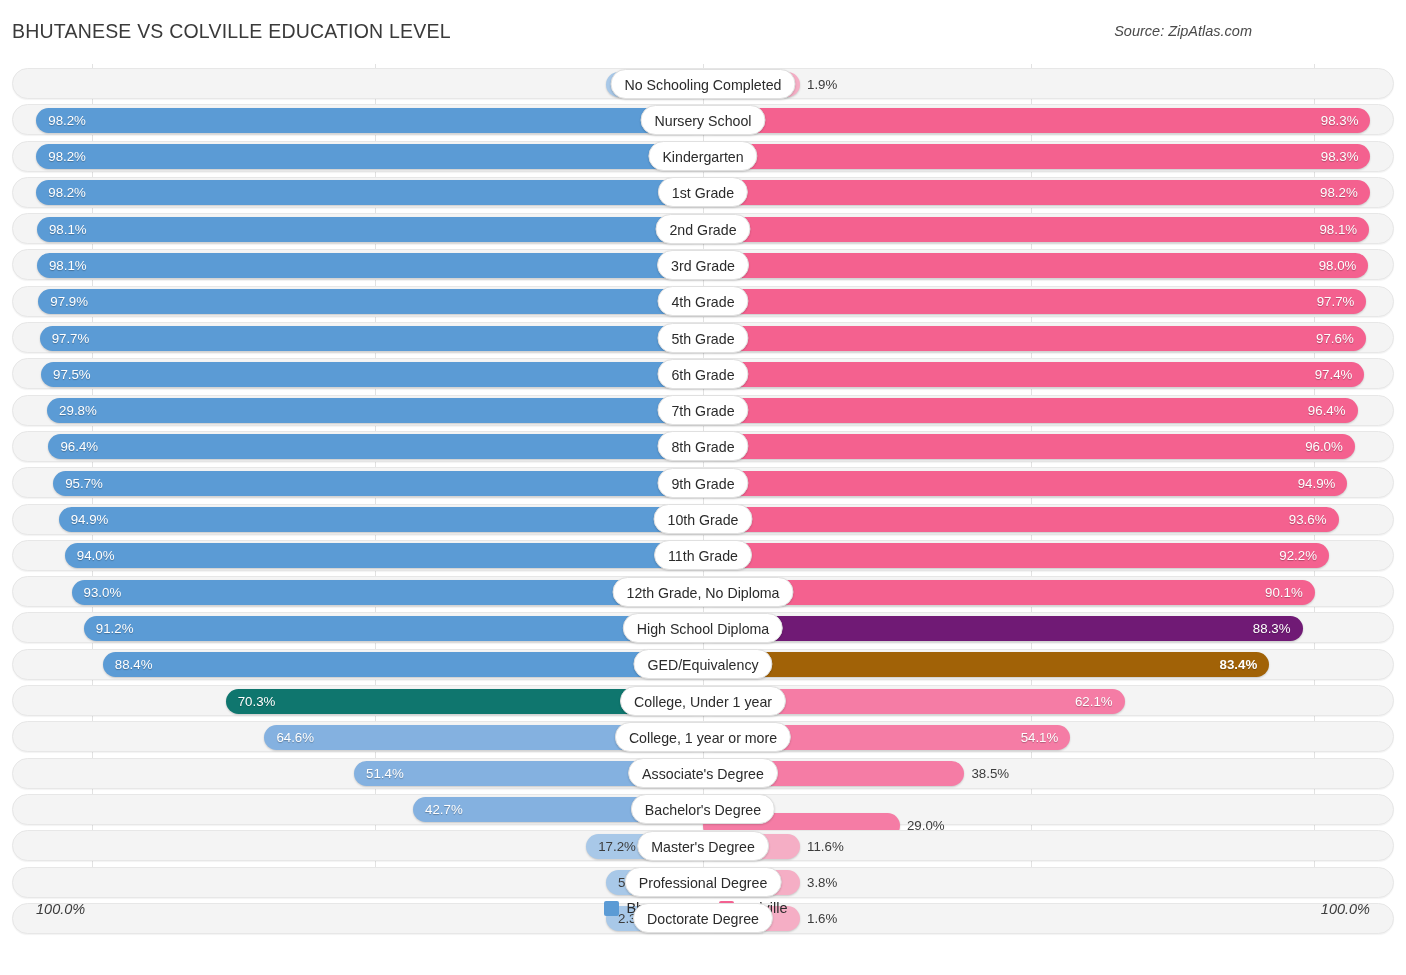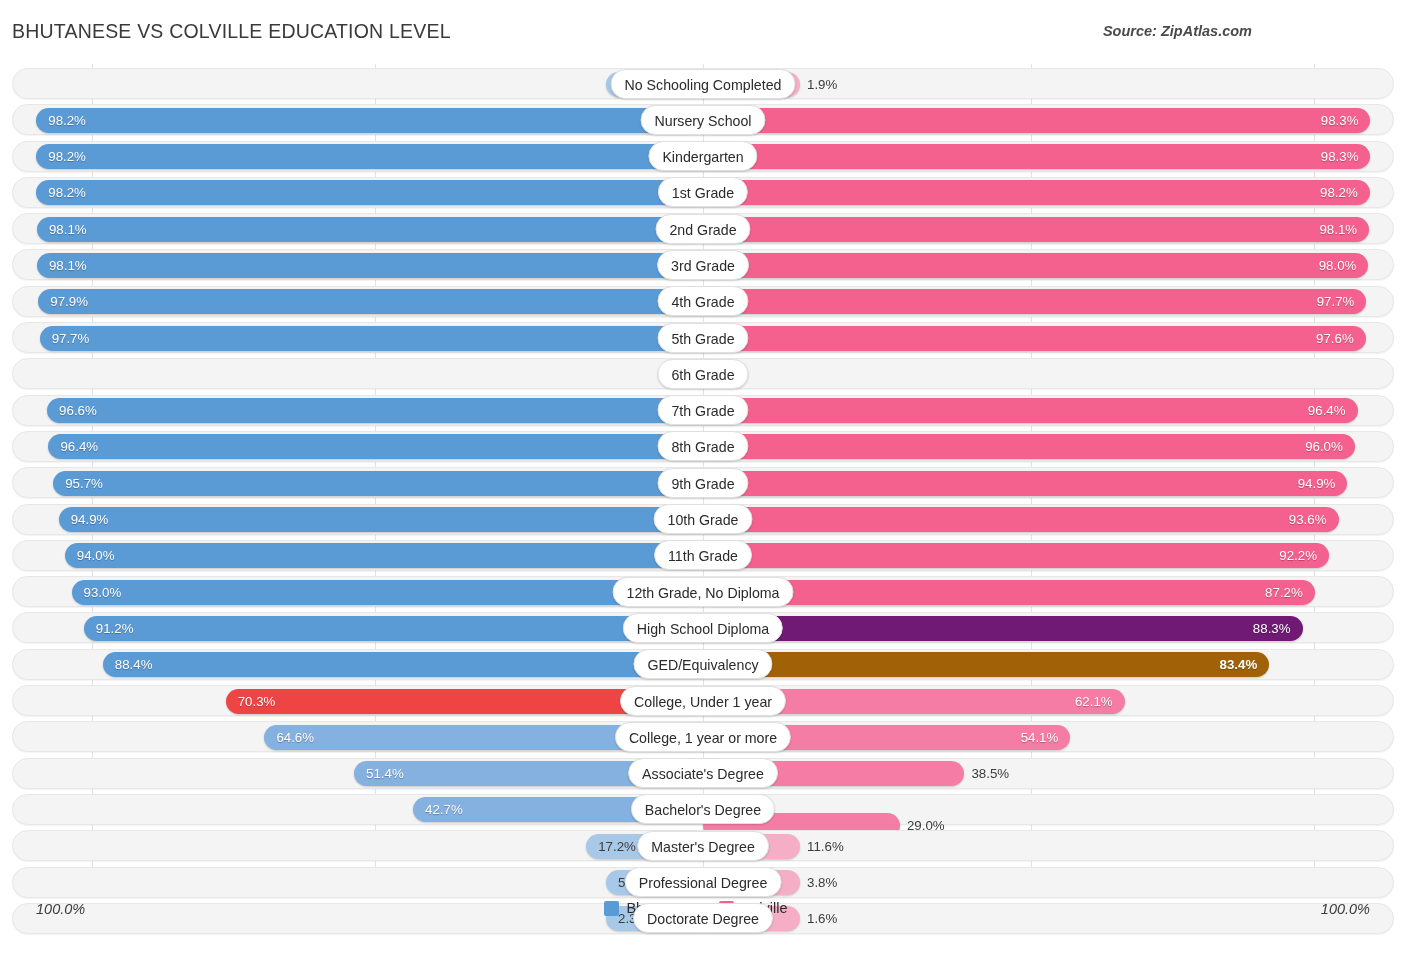--- a/index.html
+++ b/index.html
@@ -29,21 +29,21 @@
     letter-spacing: 0.2px;
     color: #3a3a3a;
     font-weight: 400;
     white-space: nowrap;
   }
   .source {
     position: absolute;
     right: 14px; top: 23px;
     font-size: 14.5px;
     font-style: italic;
-    font-weight: bold;
+    font-weight: normal;
     color: #4a4a4a;
     white-space: nowrap;
   }
 
   
   .chart {
     position: absolute;
     left: 0; top: 62px;
     width: 1406px;
     height: 875px;
@@ -288,27 +288,35 @@
               <span class="val">97.7%</span>
             </div>
             <div class="bar right" style="width: 662.704px; background: rgb(244, 97, 143);">
               <span class="val">97.6%</span>
             </div>
           </div>
           <div class="pill">5th Grade</div>
         </div>
         <div class="row">
           <div class="track"></div>
+          <div class="barwrap">
+            <div class="bar left" style="width: 662.025px; background: rgb(91, 155, 213);">
+              <span class="val">97.5%</span>
+            </div>
+            <div class="bar right" style="width: 661.346px; background: rgb(244, 97, 143);">
+              <span class="val">97.4%</span>
+            </div>
+          </div>
           <div class="pill">6th Grade</div>
         </div>
         <div class="row">
           <div class="track"></div>
           <div class="barwrap">
             <div class="bar left" style="width: 655.914px; background: rgb(91, 155, 213);">
-              <span class="val">96.6%</span>
+              <span class="val">29.8%</span>
             </div>
             <div class="bar right" style="width: 654.556px; background: rgb(244, 97, 143);">
               <span class="val">96.4%</span>
             </div>
           </div>
           <div class="pill">7th Grade</div>
         </div>
         <div class="row">
           <div class="track"></div>
           <div class="barwrap">
@@ -357,21 +365,21 @@
           </div>
           <div class="pill">11th Grade</div>
         </div>
         <div class="row">
           <div class="track"></div>
           <div class="barwrap">
             <div class="bar left" style="width: 631.47px; background: rgb(91, 155, 213);">
               <span class="val">93.0%</span>
             </div>
             <div class="bar right" style="width: 611.779px; background: rgb(244, 97, 143);">
-              <span class="val">87.2%</span>
+              <span class="val">90.1%</span>
             </div>
           </div>
           <div class="pill">12th Grade, No Diploma</div>
         </div>
         <div class="row">
           <div class="track"></div>
           <div class="barwrap">
             <div class="bar left" style="width: 619.248px; background: rgb(91, 155, 213);">
               <span class="val">91.2%</span>
             </div>
@@ -389,21 +397,21 @@
             </div>
             <div class="bar right" style="width: 566.286px; background: #a16207; font-weight: bold;">
               <span class="val">83.4%</span>
             </div>
           </div>
           <div class="pill">GED/Equivalency</div>
         </div>
         <div class="row">
           <div class="track"></div>
           <div class="barwrap">
-            <div class="bar left" style="width: 477.337px; background: #ef4444;">
+            <div class="bar left" style="width: 477.337px; background: #0f766e;">
               <span class="val">70.3%</span>
             </div>
             <div class="bar right" style="width: 421.659px; background: rgb(245, 124, 165);">
               <span class="val">62.1%</span>
             </div>
           </div>
           <div class="pill">College, Under 1 year</div>
         </div>
         <div class="row">
           <div class="track"></div>

